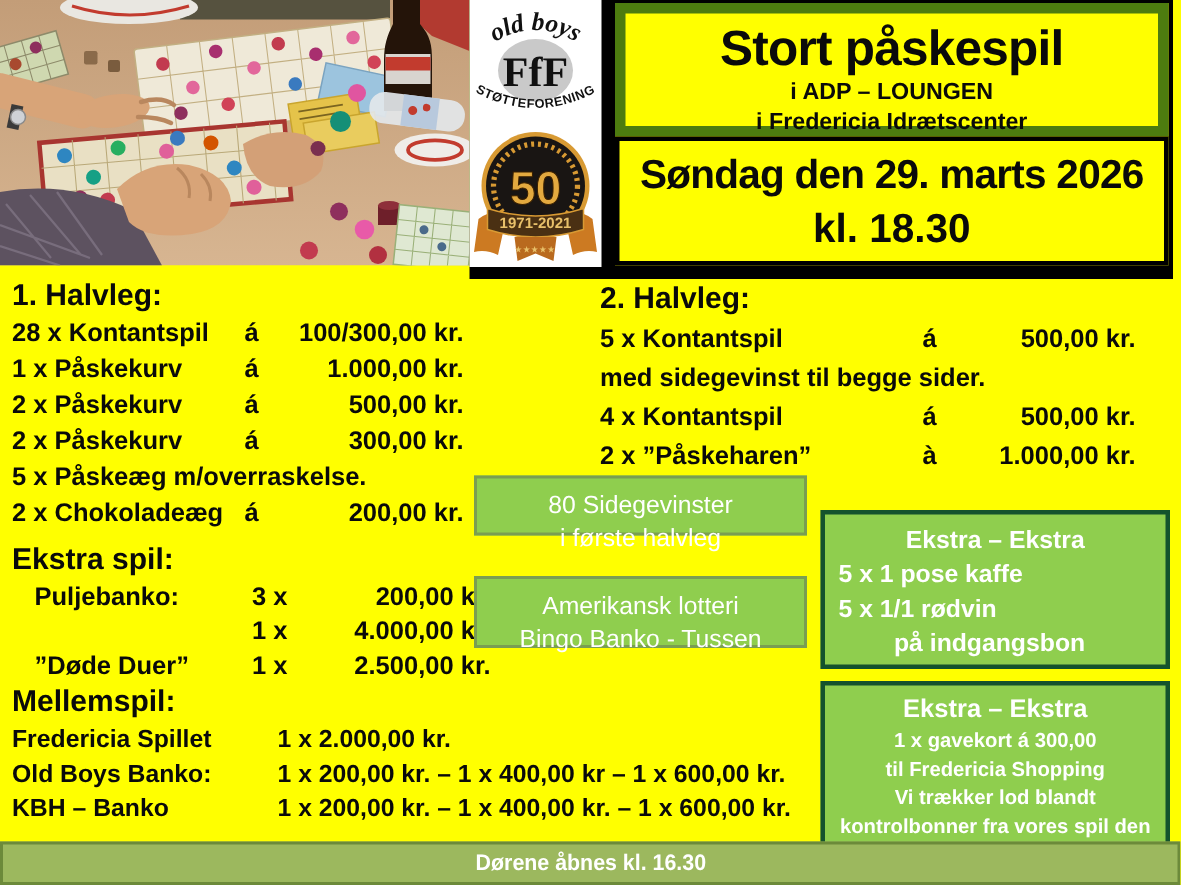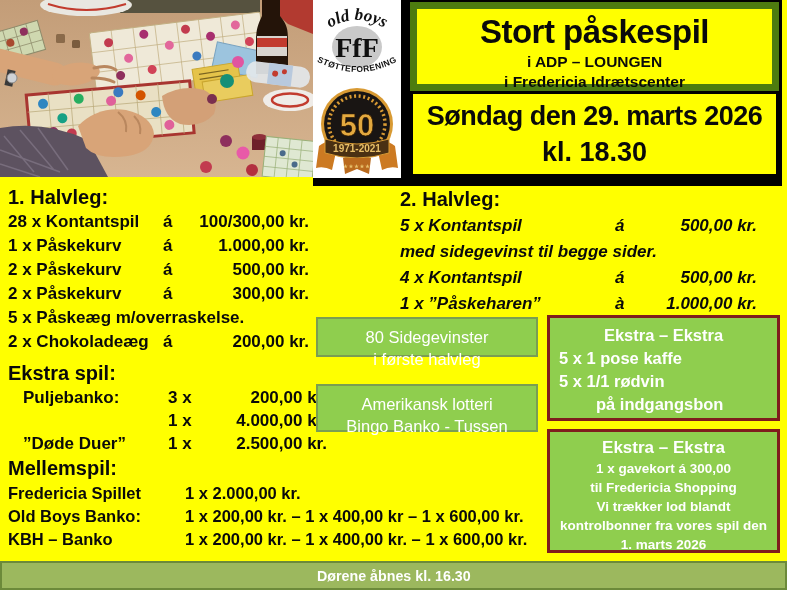--- a/index.html
+++ b/index.html
@@ -30,31 +30,31 @@
   .h-extra{left:8px;top:362px;}
   .rows-extra{left:23px;top:386px;width:304px;}
   .h-mid{left:8px;top:457px;}
   .rows-mid{left:8px;top:482px;width:540px;}
   .h-second{left:400px;top:188px;}
   .rows-second{left:400px;top:213px;width:357px;}
 
   .prow{display:grid;font-size:17px;line-height:24px;white-space:nowrap;}
   .rows-first .prow{grid-template-columns:155px 26px 120px;}
   .rows-extra .prow{grid-template-columns:145px 43px 116px;line-height:23px;}
-  .rows-second .prow{grid-template-columns:1fr 26px 116px;line-height:26px;font-style:italic;}
+  .rows-second .prow{grid-template-columns:1fr 26px 116px;line-height:26px;}
   .prow.full{display:block;}
   .prow .price{text-align:right;}
   .mrow{display:grid;grid-template-columns:163px 1fr;font-size:16.5px;line-height:23px;white-space:nowrap;gap:14px;}
 
   
   .gbox{background:#8fce4e;color:#fff;text-align:center;}
   .gbox.small{border:2px solid #7a9e52;width:222px;left:316px;font-weight:400;font-size:16.5px;line-height:22px;padding-top:7px;}
   .g-side{top:317px;height:40px;}
   .g-lotto{top:384px;height:48px;}
-  .gbox.big{border:3px solid #7f1d1d;width:233px;left:547px;}
+  .gbox.big{border:3px solid #14532d;width:233px;left:547px;margin-top:25px;}
   .g-coffee{top:315px;height:106px;font-size:16.5px;line-height:23px;padding-top:6px;}
   .g-coffee .lines{text-align:left;padding-left:9px;}
   .g-coffee .indent{padding-left:46px;}
   .g-gift{top:429px;height:124px;padding-top:5px;}
   .g-gift .gtitle{font-size:17px;line-height:22px;}
   .g-gift .gl{font-size:13.5px;line-height:19px;}
 
   
   .footer{left:0;top:561px;width:787px;height:29px;background:#9cb85e;border:2px solid #6c8a3a;color:#fff;text-align:center;}
   .footer span{display:inline-block;font-size:15px;line-height:25px;transform:scaleX(0.95);}
@@ -292,21 +292,21 @@
         <span class="unit">á</span>
         <span class="price">500,00 kr.</span>
       </div>
     <div class="prow full"><span class="lbl">med sidegevinst til begge sider.</span></div>
     <div class="prow">
         <span class="lbl">4 x Kontantspil</span>
         <span class="unit">á</span>
         <span class="price">500,00 kr.</span>
       </div>
     <div class="prow">
-        <span class="lbl">1 x ”Påskeharen”</span>
+        <span class="lbl">2 x ”Påskeharen”</span>
         <span class="unit">à</span>
         <span class="price">1.000,00 kr.</span>
       </div>
   </div>
 
   <div class="abs gbox small g-side">
     <div>80 Sidegevinster</div>
     <div>i første halvleg</div>
   </div>
   <div class="abs gbox small g-lotto">

